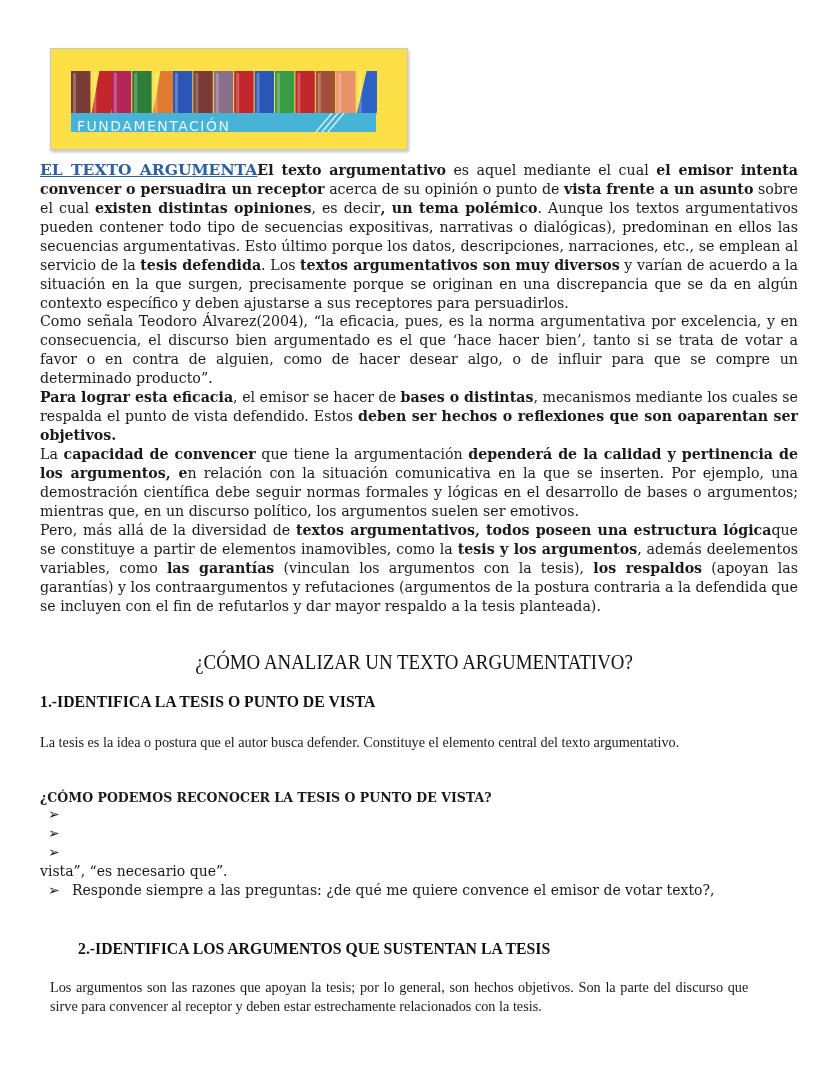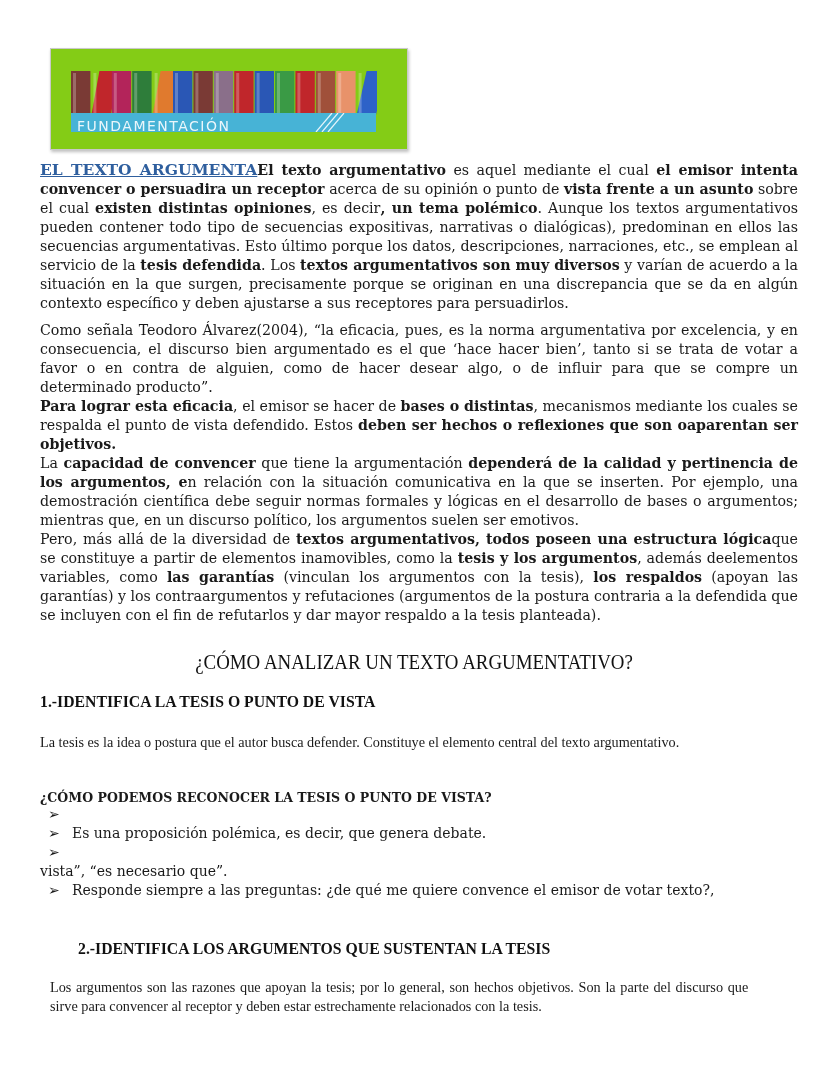--- a/index.html
+++ b/index.html
@@ -1,19 +1,19 @@
 <!DOCTYPE html>
 <html><head>
 <meta charset="utf-8">
 <style>
   html, body { margin:0; padding:0; background:#ffffff; }
   body { width:828px; height:1071px; position:relative; overflow:hidden;
          font-family:"DejaVu Serif","Liberation Serif",serif; color:#1a1a1a; }
   .logo-frame { position:absolute; left:50px; top:48px; width:356px; height:100px;
-                border:1px solid #c9c9c9; box-shadow:1px 2px 3px rgba(0,0,0,0.25); background:#84cc16; overflow:hidden;text-decoration:underline; }
+                border:1px solid #c9c9c9; box-shadow:1px 2px 3px rgba(0,0,0,0.25); background:#fde047; overflow:hidden;text-decoration:underline; }
   .books { position:absolute; left:20px; top:20px; width:306px; height:48px; }
   .band { position:absolute; left:20px; top:64px; width:305px; height:19px; background:#47b3d6; overflow:hidden; }
   .band-text { position:absolute; left:6px; top:3px; font-family:"DejaVu Sans","Liberation Sans",sans-serif;
                font-size:14px; letter-spacing:1.5px; color:#eaf6fb; line-height:20px; }
   .band-stripes { position:absolute; right:28px; top:0; width:40px; height:19px; }
 
   .doc { position:absolute; left:40px; width:758px; font-size:14.2px; line-height:19px; }
   p { margin:0; }
   .just { text-align:justify; }
   .heading-link { color:#2f5f9e; text-decoration:underline; font-weight:bold; font-size:15.5px; }
@@ -73,41 +73,40 @@
       <line x1="14" y1="19" x2="30" y2="0" stroke="#e6f5fb" stroke-width="1.2"></line>
       <line x1="20" y1="19" x2="36" y2="0" stroke="#e6f5fb" stroke-width="1.2"></line>
     </svg>
   </div>
 </div>
 
 <div class="doc just" style="top:160px;">
   <p><span class="heading-link">EL TEXTO ARGUMENTA</span><span id="p1"><b>El texto argumentativo</b><span> es aquel mediante el cual </span><b>el emisor intenta convencer o persuadira un receptor</b><span> acerca de su opinión o punto de </span><b>vista frente a un asunto</b><span> sobre el cual </span><b>existen distintas opiniones</b><span>, es decir</span><b>, un tema polémico</b><span>. Aunque los textos argumentativos pueden contener todo tipo de secuencias expositivas, narrativas o dialógicas), predominan en ellos las secuencias argumentativas. Esto último porque los datos, descripciones, narraciones, etc., se emplean al servicio de la </span><b>tesis defendida</b><span>. Los </span><b>textos argumentativos son muy diversos</b><span> y varían de acuerdo a la situación en la que surgen, precisamente porque se originan en una discrepancia que se da en algún contexto específico y deben ajustarse a sus receptores para persuadirlos.</span></span></p>
 </div>
 
-<div class="doc" style="top:321px;">
+<div class="doc" style="top:312px;">
   <p class="just">Como señala Teodoro Álvarez(2004), “la eficacia, pues, es la norma argumentativa  por excelencia, y en consecuencia, el discurso bien argumentado es el que ‘hace hacer bien’, tanto si se trata de votar a favor o en contra de alguien, como de hacer desear algo, o de influir para que se compre un determinado producto”.</p>
   <p class="just" id="eff"><b>Para lograr esta eficacia</b><span>, el emisor se hacer de </span><b>bases o distintas</b><span>, mecanismos mediante los cuales se respalda el punto de vista defendido. Estos </span><b>deben ser hechos o reflexiones que son oaparentan ser objetivos.</b></p>
   <p class="just" id="cap"><span>La </span><b>capacidad de convencer</b><span> que tiene la argumentación </span><b>dependerá de la calidad y pertinencia de los argumentos, e</b><span>n relación con la situación comunicativa en la que se inserten. Por ejemplo, una demostración científica debe seguir normas formales y lógicas en el desarrollo de bases o argumentos; mientras que, en un discurso político, los argumentos suelen ser emotivos.</span></p>
   <p class="just" id="str"><span>Pero, más allá de la diversidad de </span><b>textos argumentativos, todos poseen una estructura lógica</b><span>que se constituye a partir de elementos inamovibles, como la </span><b>tesis y los argumentos</b><span>, además deelementos variables, como </span><b>las garantías</b><span> (vinculan los argumentos con la tesis), </span><b>los respaldos</b><span> (apoyan las garantías) y los contraargumentos y refutaciones (argumentos de la  postura contraria a la defendida que se incluyen con el fin de refutarlos y dar mayor respaldo a la tesis planteada).</span></p>
 </div>
 
 <div class="section-title">¿CÓMO ANALIZAR UN TEXTO ARGUMENTATIVO?</div>
 
 <div class="h1" style="left:40px; top:691px;">1.-IDENTIFICA LA TESIS O PUNTO DE VISTA</div>
 <div class="body-cond" style="left:40px; top:733px; width:745px; text-align:justify;">La tesis es la idea o postura que el autor busca defender. Constituye el elemento central del texto argumentativo.</div>
 
 <div class="subq">¿CÓMO PODEMOS RECONOCER LA TESIS O PUNTO DE VISTA?</div>
 
 <div class="bullets">
   <div class="bullet">
     <span class="arrow">➢</span>
   </div>
   <div class="bullet">
     <span class="arrow">➢</span>
-    <span>Es una proposición polémica, es decir, que genera debate.</span>
   </div>
   <div class="bullet">
     <span class="arrow">➢</span>
   </div>
   <div>vista”, “es necesario que”.</div>
   <div class="bullet">
     <span class="arrow">➢</span>
     <span>Responde siempre a las preguntas: ¿de qué me quiere convence el emisor de votar texto?,</span>
   </div>
 </div>

